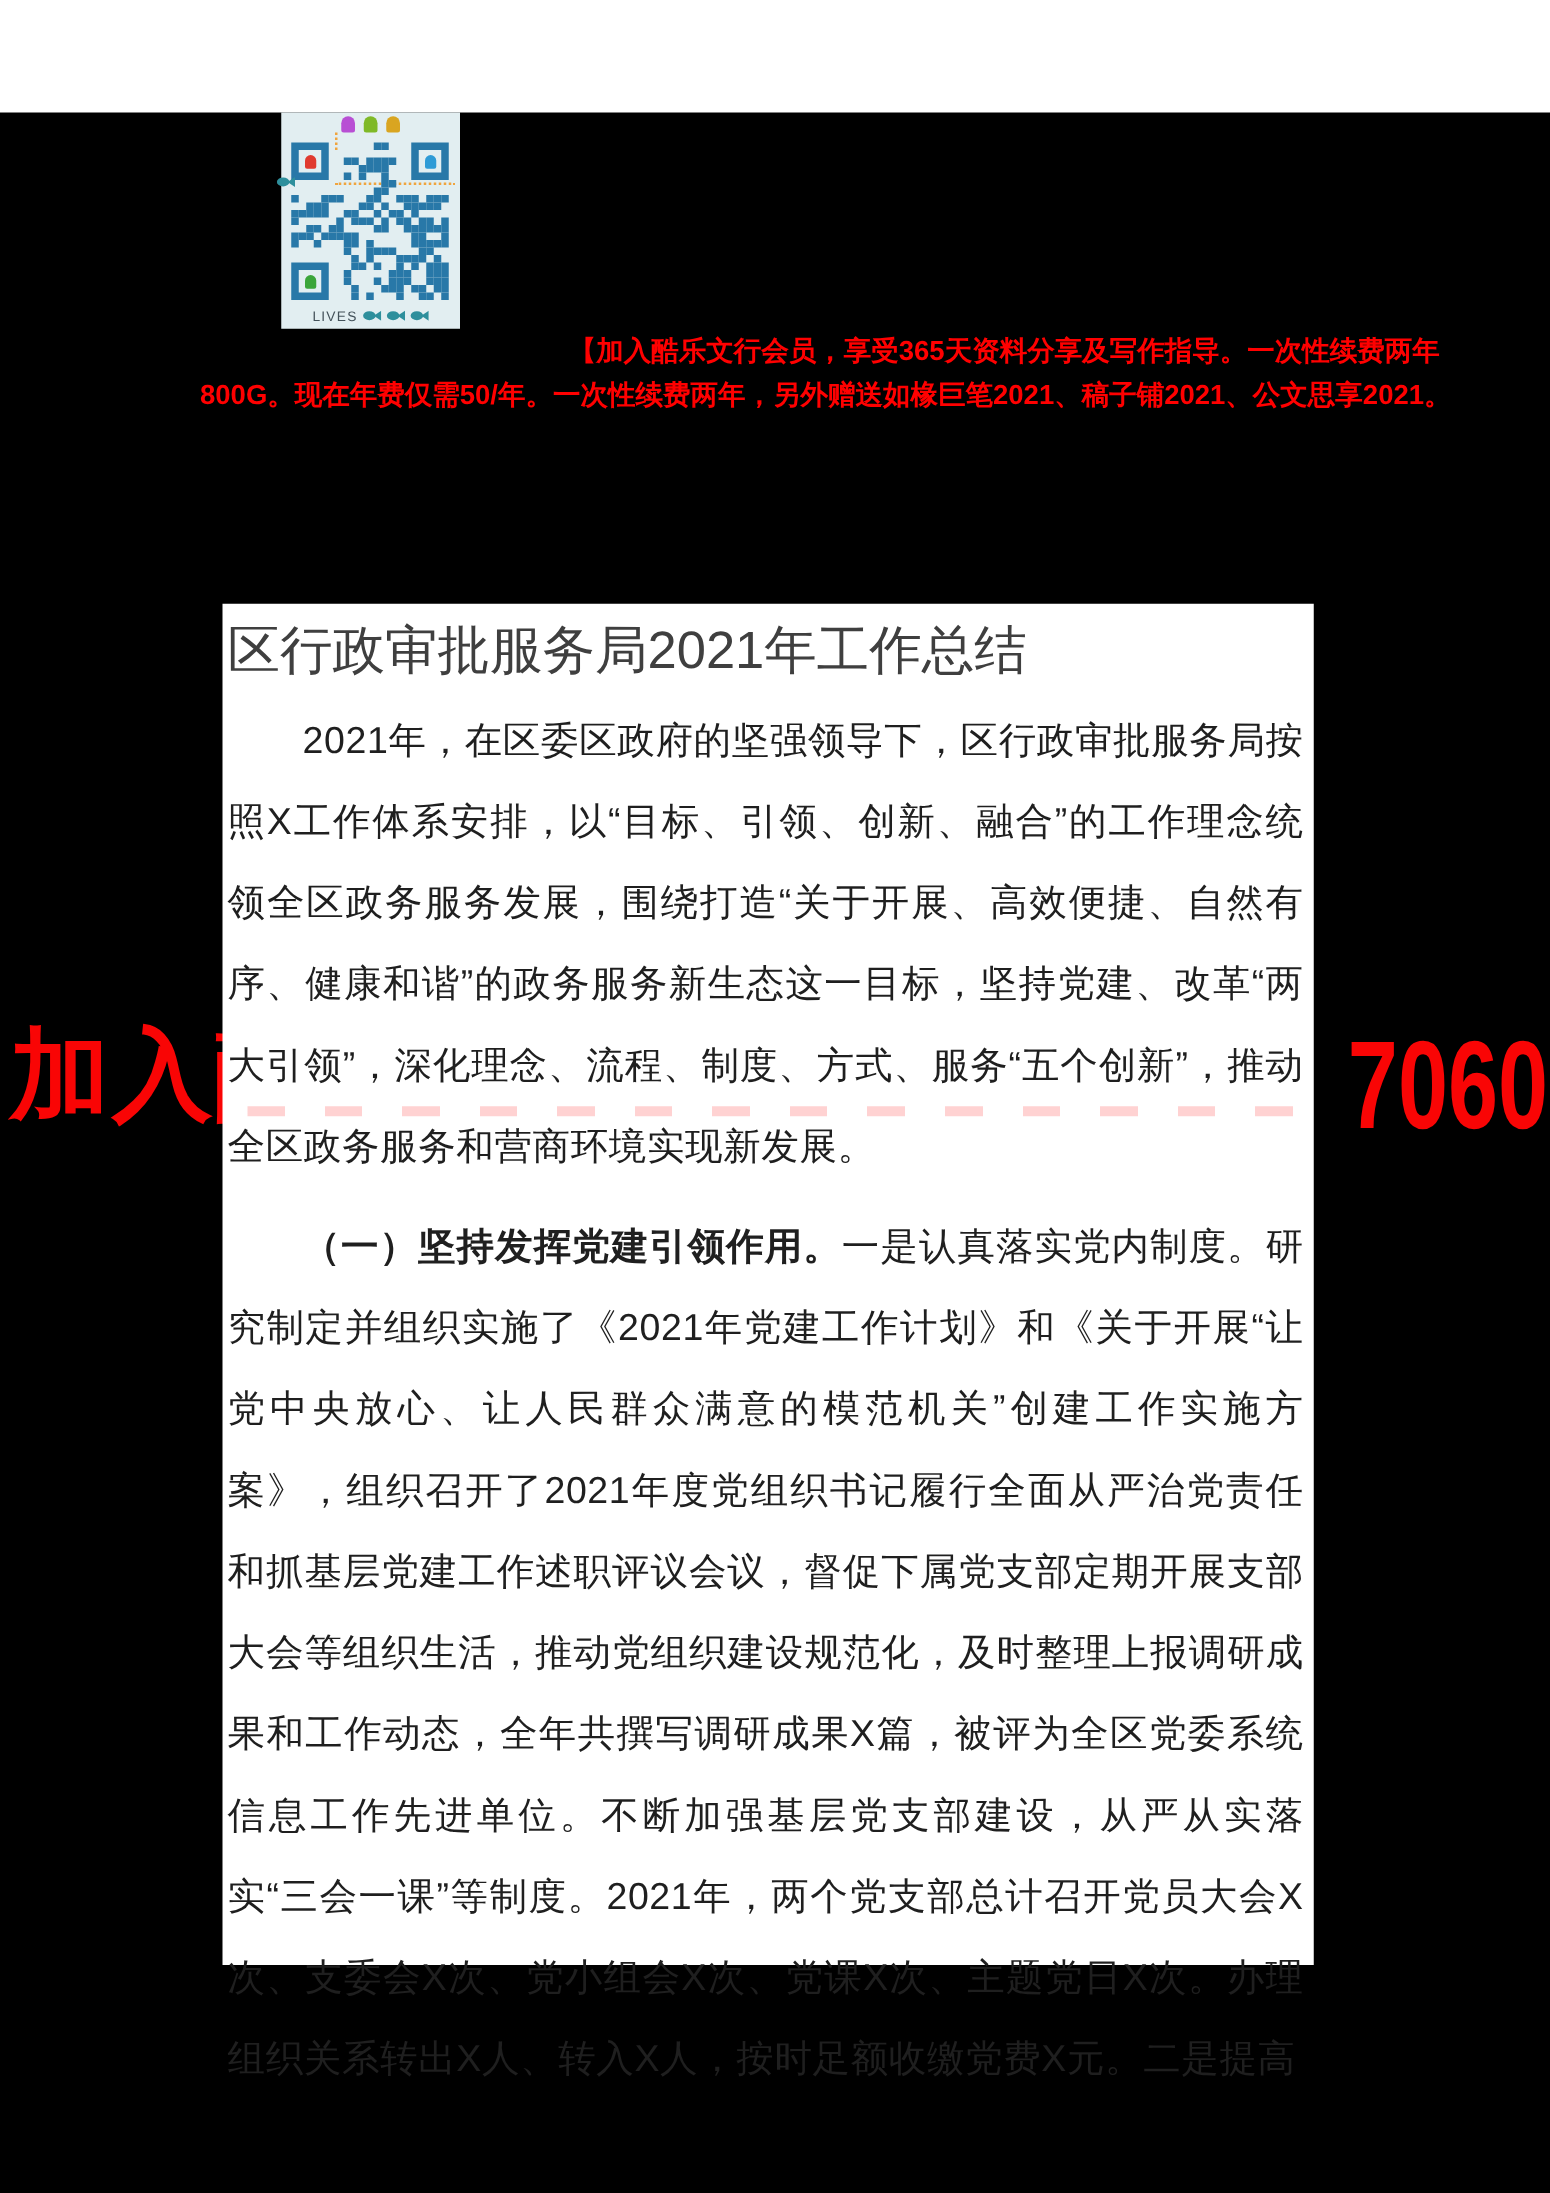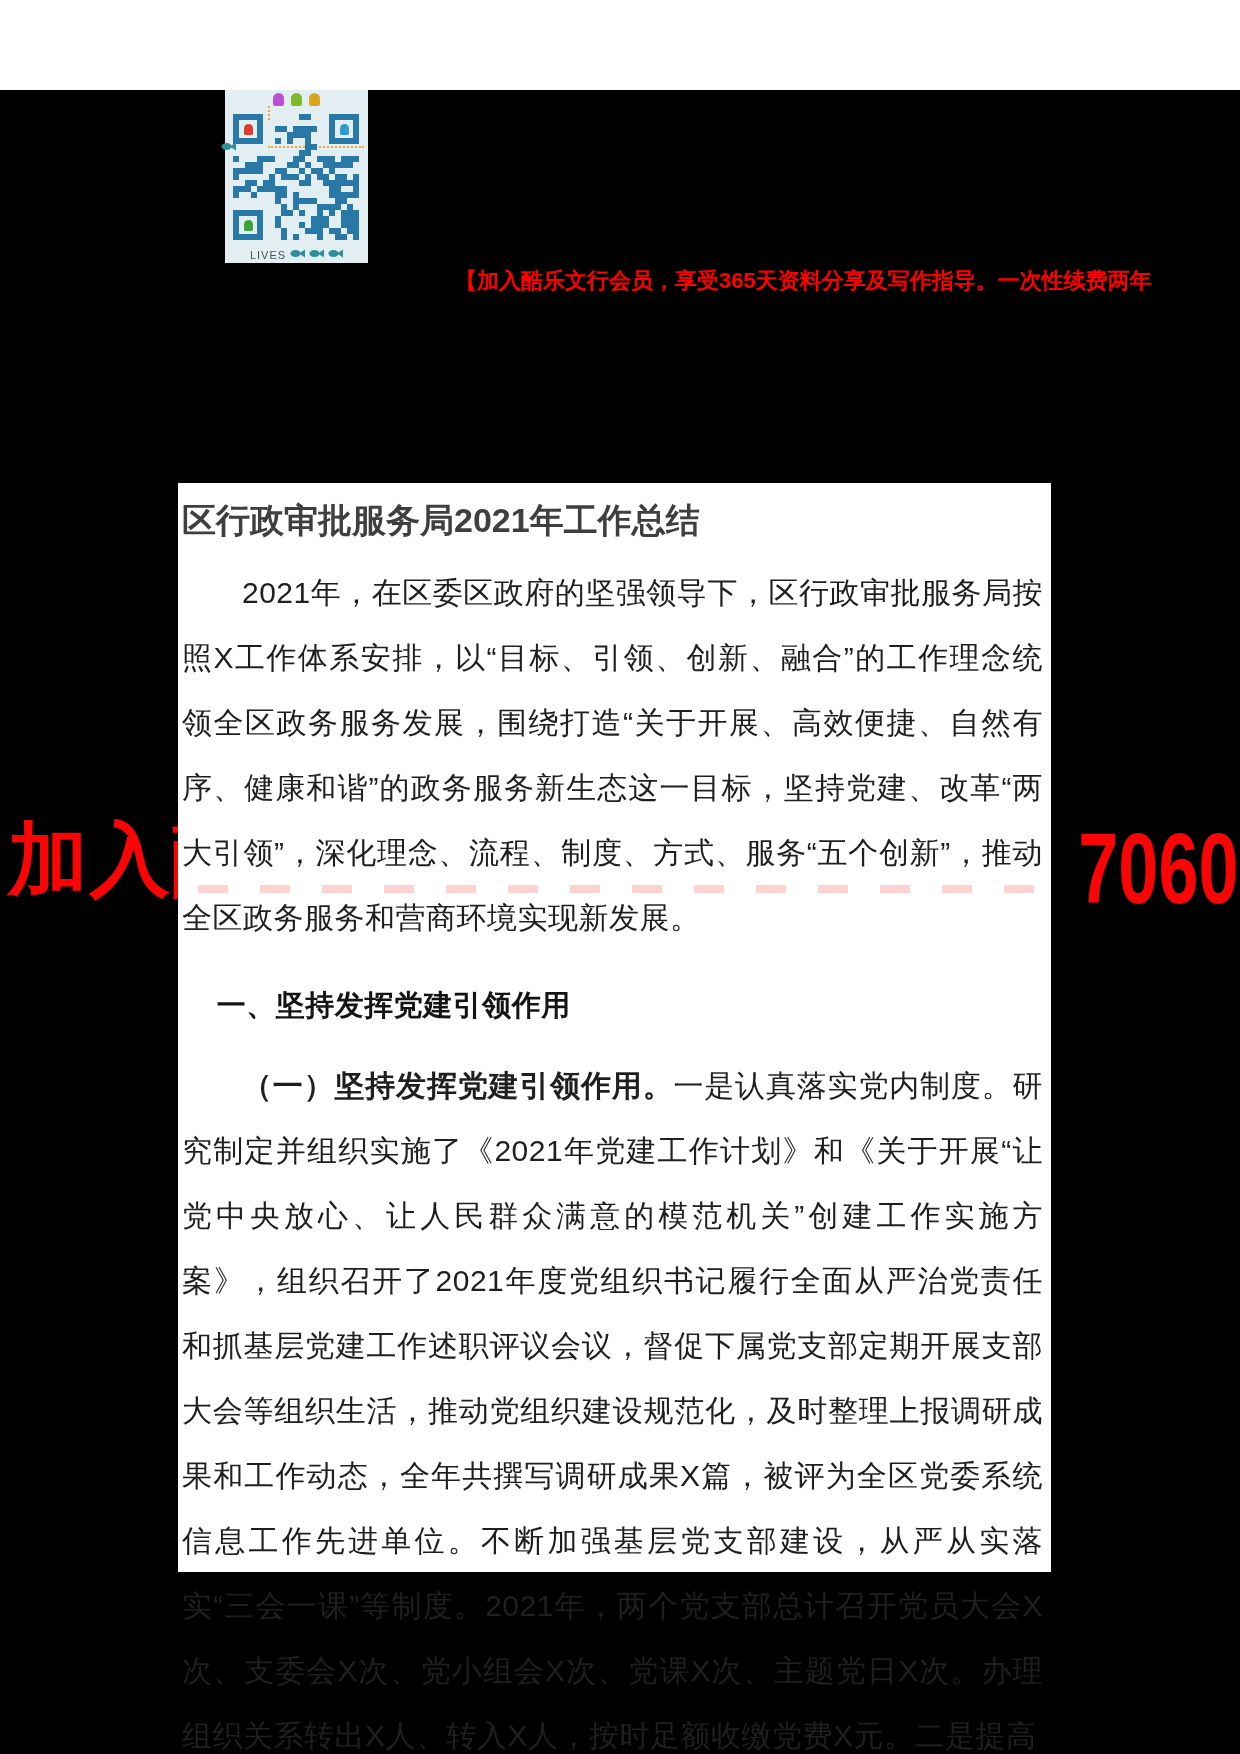--- a/index.html
+++ b/index.html
@@ -42,21 +42,21 @@
   .promo-2{left:160px;top:301px;}
   .promo-3{left:160px;top:335px;}
 
   
   .wm{position:absolute;color:var(--watermark-red,#f90505);font-weight:bold;z-index:1;white-space:nowrap;}
   .wm-left{left:8px;top:820px;font-size:80px;letter-spacing:2px;line-height:1;}
   .wm-right{right:2px;top:818px;font-size:100px;line-height:1;transform:scaleX(.72);transform-origin:100% 50%;}
 
   
   .page{position:absolute;left:178px;top:483px;width:873px;height:1089px;background:var(--page-bg,#fff);z-index:2;}
-  .doc-title{margin:12px 6px 0 4px;font-size:34px;font-weight:bold;color:var(--title-text,#3f3f3f);line-height:50px;}
+  .doc-title{margin:12px 6px 0 4px;font-size:42px;font-weight:normal;color:var(--title-text,#3f3f3f);line-height:50px;}
   .doc-body{margin:0;}
   .para{margin:15px 8px 0 4px;font-size:30px;line-height:65px;color:var(--body-text,#1f1f1f);
     text-align:justify;text-indent:2em;letter-spacing:.5px;}
   .para.heading{margin-top:23px;font-size:29px;font-weight:bold;color:#141414;text-indent:1.2em;}
   .para b{font-weight:bold;}
 
   
   .wm-dashes{position:absolute;left:198px;top:885px;width:853px;height:8px;z-index:3;
     background:repeating-linear-gradient(90deg,var(--dash-pink,#ffd2d2) 0 30px,rgba(255,255,255,0) 30px 62px);}
 </style>
@@ -252,28 +252,28 @@
           </svg></span>
       <span class="fish"><svg width="15" height="11" viewBox="0 0 15 11">
             <ellipse cx="5.5" cy="5.5" rx="5" ry="3.6" fill="#2e8f9c"></ellipse>
             <polygon points="9,5.5 15,1.5 15,9.5" fill="#2e8f9c"></polygon>
           </svg></span>
     </div>
   </div>
 
 
   <div class="promo promo-1">【加入酷乐文行会员，享受365天资料分享及写作指导。一次性续费两年</div>
+  <div class="promo promo-2">800G。现在年费仅需50/年。一次性续费两年，另外赠送如椽巨笔2021、稿子铺2021、公文思享2021。</div>
 
   <div class="wm wm-left">加入酷</div>
   <div class="wm wm-right">7060</div>
 
   <div class="page">
     <div class="doc-title">区行政审批服务局2021年工作总结</div>
     <div class="doc-body">
         <div class="para">2021年，在区委区政府的坚强领导下，区行政审批服务局按照X工作体系安排，以“目标、引领、创新、融合”的工作理念统领全区政务服务发展，围绕打造“关于开展、高效便捷、自然有序、健康和谐”的政务服务新生态这一目标，坚持党建、改革“两大引领”，深化理念、流程、制度、方式、服务“五个创新”，推动全区政务服务和营商环境实现新发展。</div>
-        <div class="para heading">一、坚持发挥党建引领作用</div>
         <div class="para"><b>（一）坚持发挥党建引领作用。</b>一是认真落实党内制度。研究制定并组织实施了《2021年党建工作计划》和《关于开展“让党中央放心、让人民群众满意的模范机关”创建工作实施方案》，组织召开了2021年度党组织书记履行全面从严治党责任和抓基层党建工作述职评议会议，督促下属党支部定期开展支部大会等组织生活，推动党组织建设规范化，及时整理上报调研成果和工作动态，全年共撰写调研成果X篇，被评为全区党委系统信息工作先进单位。不断加强基层党支部建设，从严从实落实“三会一课”等制度。2021年，两个党支部总计召开党员大会X次、支委会X次、党小组会X次、党课X次、主题党日X次。办理组织关系转出X人、转入X人，按时足额收缴党费X元。二是提高</div>
       </div>
   </div>
 
   <div class="wm-dashes"></div>
 
 </div>
 
 </body></html>

